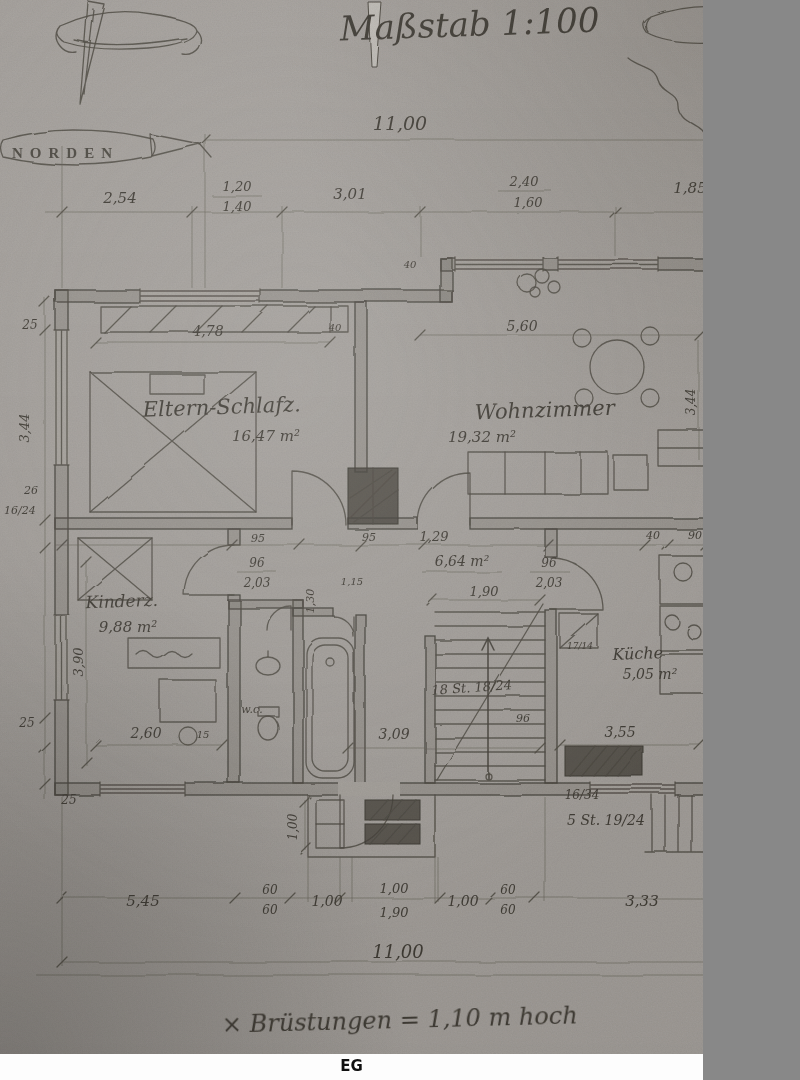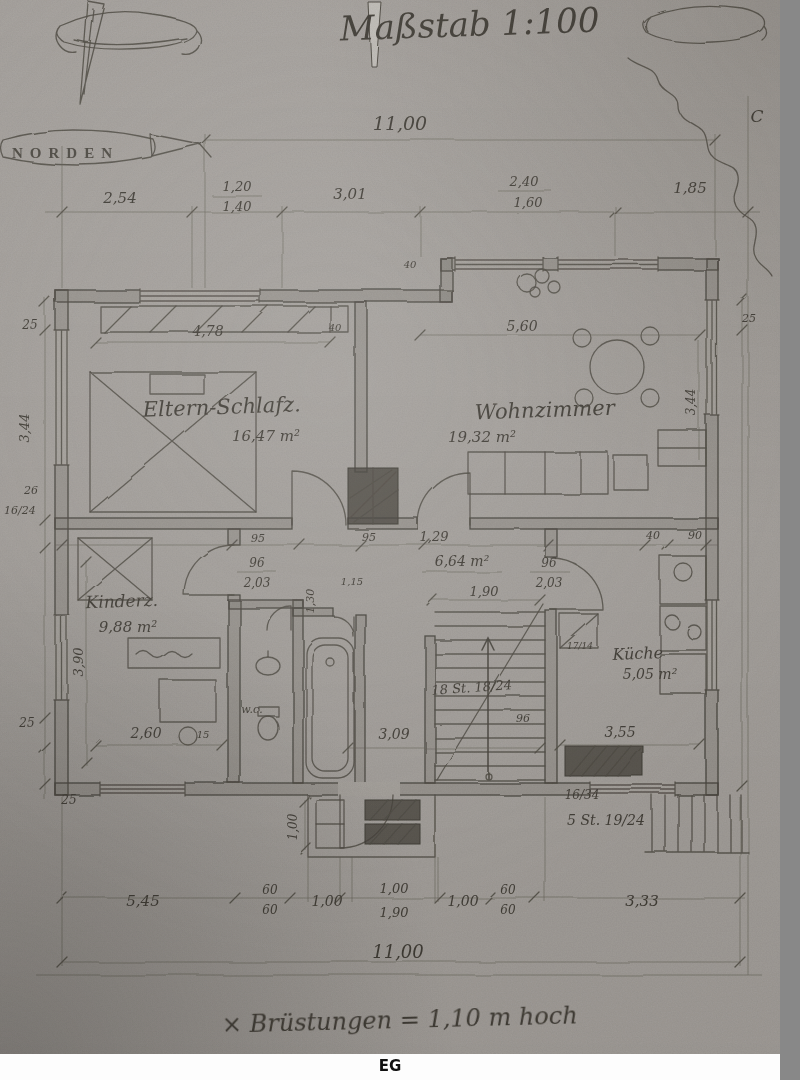--- a/index.html
+++ b/index.html
@@ -1,16 +1,16 @@
 <!DOCTYPE html>
 <html><head>
 <meta charset="utf-8">
 <style>
   html,body{margin:0;padding:0;background:#888;}
-  .page{position:relative;width:780px;height:1080px;background:#b2aeaa;overflow:hidden;
+  .page{position:relative;width:703px;height:1080px;background:#b2aeaa;overflow:hidden;
         font-family:"DejaVu Serif", serif;text-decoration:underline;}
   .page svg{position:absolute;left:0;top:0;}
   .vignette{position:absolute;inset:0;pointer-events:none;
     background:
       radial-gradient(120% 90% at 42% 35%, rgba(255,255,255,0.12), rgba(0,0,0,0) 60%),
       radial-gradient(130% 110% at 0% 100%, rgba(42,40,37,0.30), rgba(0,0,0,0) 45%),
       radial-gradient(120% 100% at 100% 0%, rgba(70,64,56,0.18), rgba(0,0,0,0) 50%),
       linear-gradient(to bottom, rgba(108,104,98,0.16), rgba(84,80,74,0.22));}
   .grain{position:absolute;inset:0;opacity:.30;mix-blend-mode:multiply;pointer-events:none;}
   .caption-strip{position:absolute;left:0;right:0;bottom:0;height:26px;background:#fdfdfd;

